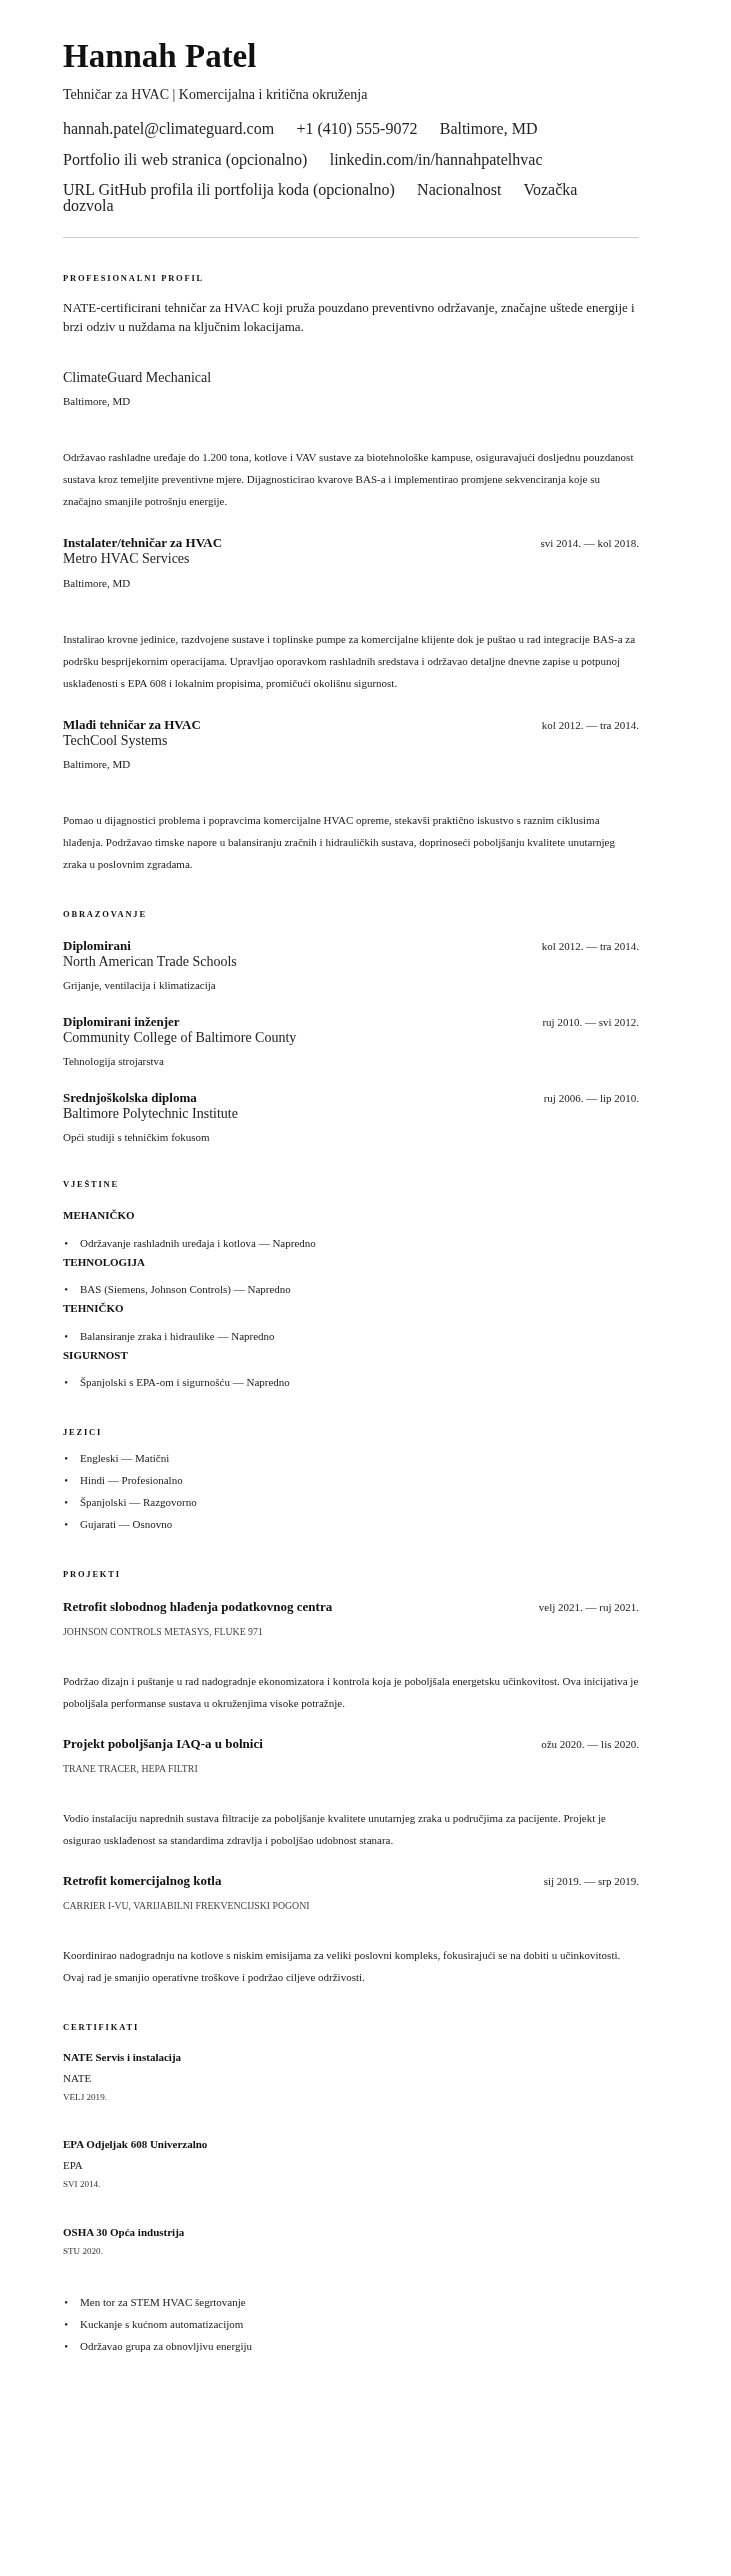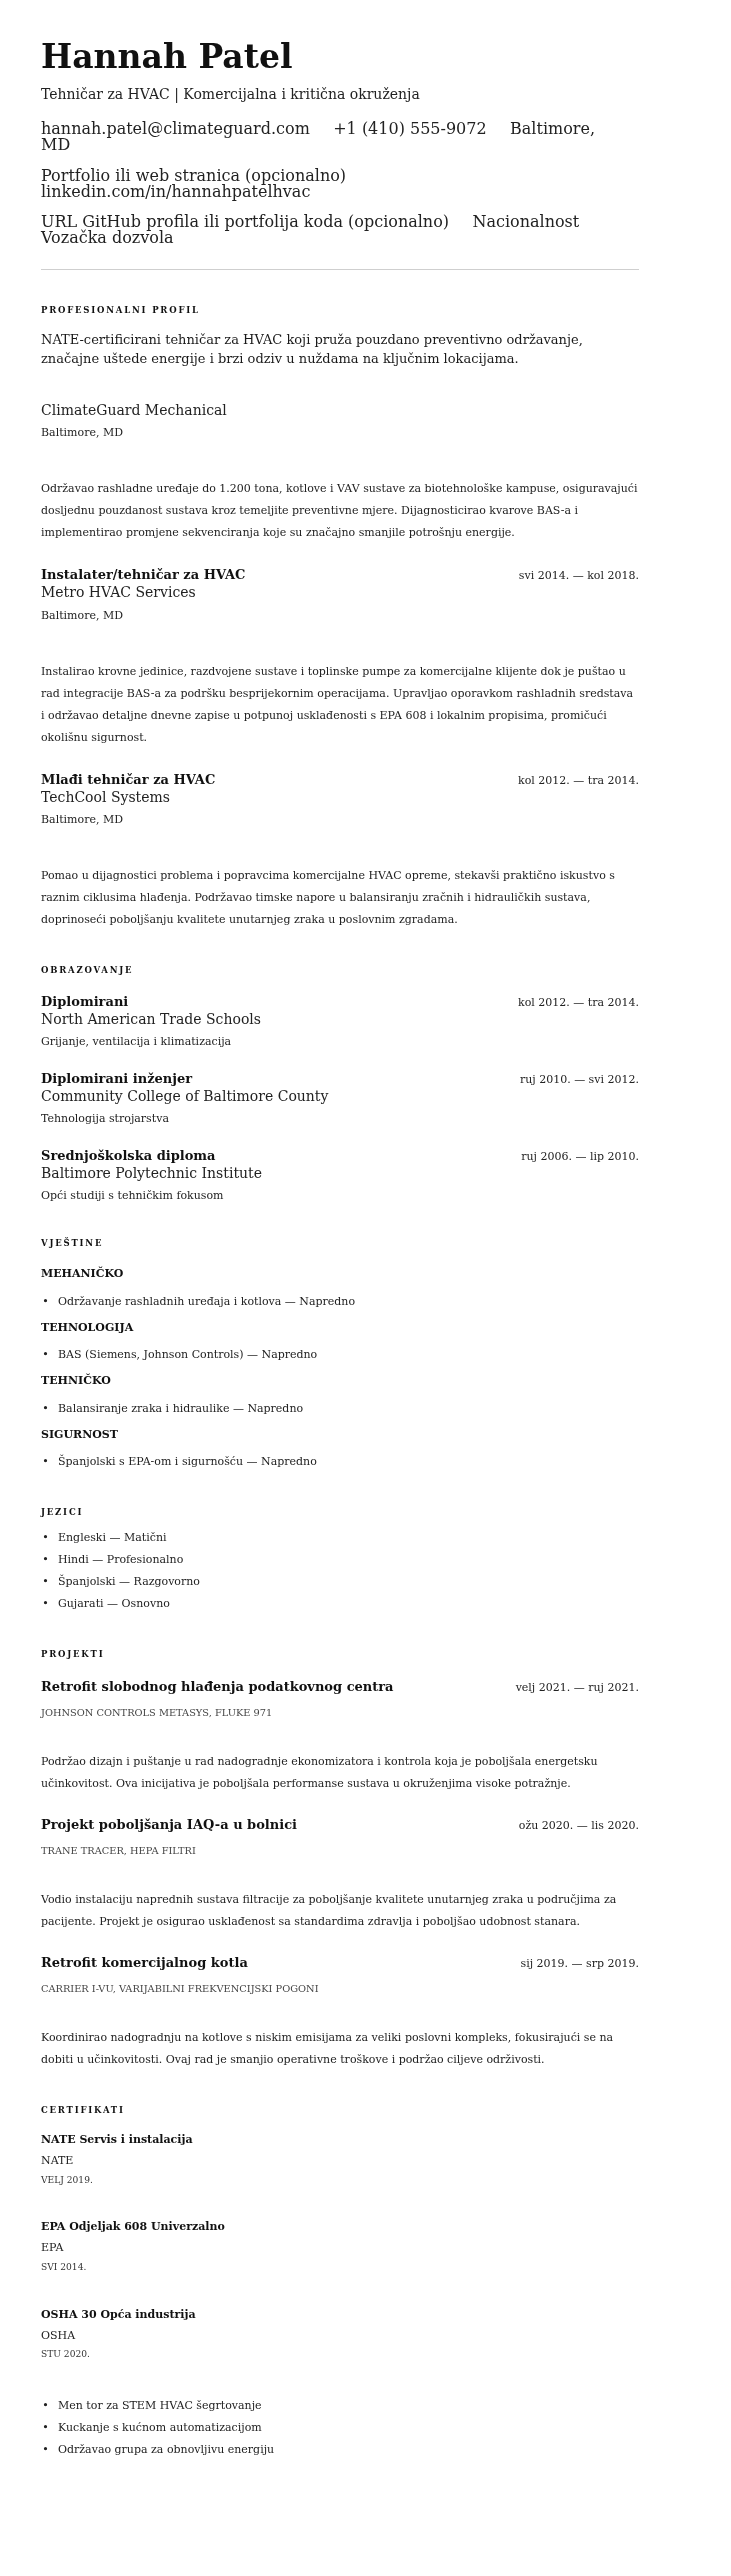--- a/index.html
+++ b/index.html
@@ -3,21 +3,21 @@
 <meta charset="utf-8">
 <style>
   * { box-sizing: border-box; margin: 0; padding: 0; }
   html, body { background: #ffffff; }
   body {
     width: 732px;
     min-height: 2576px;
     font-family: "DejaVu Serif", serif;
     color: #1a1a1a;
   }
-  .page { padding: 37px 41px 37px 41px; width: 680px; }
+  .page { padding: 37px 41px 37px 63px; width: 680px; font-family: Liberation Serif, serif; }
   .name { font-size: 33px; font-weight: bold; line-height: 39px; color: #111; }
   .headline { font-size: 14px; line-height: 19.5px; margin-top: 8.5px; color: #222; }
   .contact-row { font-size: 16px; line-height: 16px; color: #222; margin-top: 14.6px; }
   .contact-row.first { margin-top: 17px; }
   .contact-row span { margin-right: 18.3px; }
   .divider { height: 1.2px; background: #cfcfcf; margin-top: 23px; }
   .section-title {
     font-size: 8.5px; font-weight: bold; letter-spacing: 1.8px; text-transform: uppercase;
     color: #111; line-height: 12.2px;
   }
@@ -29,21 +29,21 @@
   .entry-date { font-size: 11px; line-height: 16px; color: #222; white-space: nowrap; }
   .entry-sub { font-size: 14px; line-height: 16px; color: #222; }
   .entry-loc { font-size: 11px; line-height: 16px; color: #222; margin-top: 7.3px; }
   .body-text { font-size: 11px; line-height: 22px; color: #222; }
   .job { margin-top: 22px; }
   .job.first { margin-top: 18.3px; }
   .job .body-text { margin-top: 37px; }
   .edu { margin-top: 19.5px; }
   .edu.first { margin-top: 17px; }
   .edu .entry-field { font-size: 11px; line-height: 16px; color: #222; margin-top: 7.3px; }
-  .skill-cat { font-size: 11px; font-weight: bold; line-height: 16px; margin-top: 7px; color: #111; }
+  .skill-cat { font-size: 11px; font-weight: bold; line-height: 16px; margin-top: 0; color: #111; }
   .skill-cat.first { margin-top: 17px; }
   ul.bullets { list-style: none; margin-top: 8.5px; }
   ul.bullets li { font-size: 11px; line-height: 22px; position: relative; padding-left: 17px; color: #222; }
   ul.bullets li::before { content: "•"; position: absolute; left: 1.2px; top: 0; }
   .lang-list { margin-top: 14.6px; }
   .proj { margin-top: 21px; }
   .proj.first { margin-top: 18.3px; }
   .proj-tech { font-size: 9.8px; line-height: 14.6px; text-transform: uppercase; color: #444; margin-top: 9.8px; }
   .proj .body-text { margin-top: 30.5px; }
   .cert { margin-top: 32px; }
@@ -220,21 +220,20 @@
     </div>
 
     <div class="cert">
       <div class="cert-name">EPA Odjeljak 608 Univerzalno</div>
       <div class="cert-issuer">EPA</div>
       <div class="cert-date">svi 2014.</div>
     </div>
 
     <div class="cert">
       <div class="cert-name">OSHA 30 Opća industrija</div>
-      <div class="cert-issuer">OSHA</div>
       <div class="cert-date">stu 2020.</div>
     </div>
   </section>
 
   <section class="sec">
     <ul class="bullets hobbies">
       <li>Men tor za STEM HVAC šegrtovanje</li>
       <li>Kuckanje s kućnom automatizacijom</li>
       <li>Održavao grupa za obnovljivu energiju</li>
     </ul>

